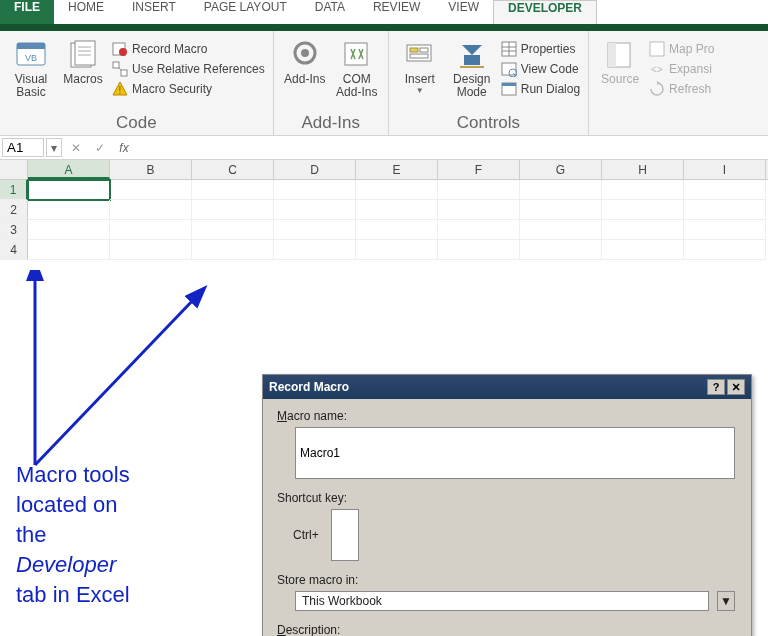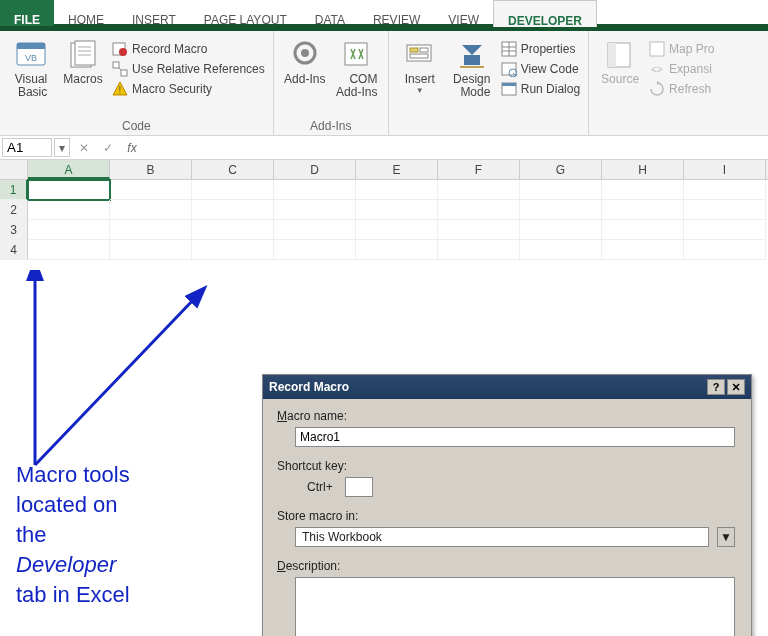--- a/index.html
+++ b/index.html
@@ -1,39 +1,39 @@
 <!DOCTYPE html>
 <html><head>
 <meta charset="utf-8">
 <style>
   * { box-sizing: border-box; margin: 0; padding: 0; font-family: "Segoe UI", Tahoma, Arial, sans-serif; }
   body { background: #fff; width: 768px; height: 636px; overflow: hidden; position: relative; }
 
   
   .ribbon-tabs { display: flex; height: 24px; background: #fff; font-size: 12px; }
-  .ribbon-tab { padding: 13px 14px; color: #555; cursor: default; }
+  .ribbon-tab { padding: 0 14px; color: #555; cursor: default; }
   .ribbon-tab.file { background: #217346; color: #fff; font-weight: bold; }
   .ribbon-tab.active { border: 1px solid #c9c9c9; border-bottom: none; color: #217346; font-weight: bold; background: #f5f5f5; }
 
   
   .ribbon-body { display: flex; background: #f5f5f5; border-top: 7px solid #14532d; border-bottom: 1px solid #d4d4d4; height: 112px; font-size: 12px; color: #444; }
   .group { border-right: 1px solid #d4d4d4; padding: 4px 8px 2px 8px; display: flex; flex-direction: column; justify-content: space-between; }
   .group .group-body { display: flex; gap: 6px; flex: 1; }
-  .group-label { text-align: center; color: #666; font-size: 12px; margin-top: 2px; }
+  .group-label { text-align: center; color: #666; font-size: 17px; margin-top: 2px; }
   .bigbtn { display: flex; flex-direction: column; align-items: center; justify-content: flex-start; width: 46px; padding-top: 4px; }
   .bigbtn .icon { width: 32px; height: 32px; margin-bottom: 2px; display: flex; align-items: center; justify-content: center; }
-  .bigbtn .lbl { text-align: right; line-height: 13px; }
+  .bigbtn .lbl { text-align: center; line-height: 13px; }
   .stack { display: flex; flex-direction: column; gap: 4px; padding-top: 6px; }
   .stack-item { display: flex; align-items: center; gap: 4px; white-space: nowrap; }
   .stack-item .sicon { width: 16px; height: 16px; display: inline-flex; align-items: center; justify-content: center; }
   .disabled { color: #aaa; }
 
   
   .formula-bar { display: flex; height: 24px; border-bottom: 1px solid #d4d4d4; font-size: 12px; align-items: stretch; }
-  .namebox { width: 50px; border: 1px solid #ccc; margin: 2px; padding: 2px 4px; }
+  .namebox { width: 42px; border: 1px solid #ccc; margin: 2px; padding: 2px 4px; }
   .namebox-dd { width: 16px; display: flex; align-items: center; justify-content: center; border: 1px solid #ccc; margin: 2px 2px 2px 0; color: #666; }
   .fbar-btn { width: 24px; display: flex; align-items: center; justify-content: center; color: #999; }
   .fx { font-style: italic; color: #666; }
   .finput { flex: 1; border: none; padding: 2px 6px; }
 
   
   .grid { position: relative; font-size: 12px; }
   .colheads { display: flex; height: 20px; background: #f0f0f0; border-bottom: 1px solid #ccc; }
   .corner { width: 28px; border-right: 1px solid #ccc; background: #f0f0f0; }
   .colhead { width: 82px; text-align: center; border-right: 1px solid #ccc; line-height: 20px; color: #444; }
@@ -51,24 +51,24 @@
   .arrow-svg { position: absolute; left: 0; top: 110px; width: 260px; height: 220px; pointer-events: none; }
 
   
   .dialog { position: absolute; left: 262px; top: 214px; width: 490px; background: #d4d0c8; border: 1px solid #888; box-shadow: 2px 2px 4px rgba(0,0,0,.3); font-size: 12px; }
   .dlg-title { background: linear-gradient(#2f496e,#1e3a5f); color: #fff; font-weight: bold; padding: 4px 6px; display: flex; align-items: center; justify-content: space-between; }
   .dlg-title .tbtns { display: flex; gap: 2px; }
   .dlg-title .tbtn { width: 18px; height: 16px; background: #d4d0c8; border: 1px solid #888; color: #000; display: flex; align-items: center; justify-content: center; font-size: 11px; font-weight: bold; }
   .dlg-body { padding: 10px 14px; color: #222; }
   .dlg-body label { display: block; margin-bottom: 4px; }
   .dlg-body .und { text-decoration: underline; }
-  .dlg-body input[type=text] { background: #fff; border: 1px solid #888; padding: 2px 4px; font-size: 12px; }
+  .dlg-body input[type=text] { background: #fff; border: 1px solid #888; padding: 18px 4px; font-size: 12px; }
   .dlg-body textarea { width: 100%; height: 70px; background: #fff; border: 1px solid #888; resize: none; }
   .dlg-body .row-field { margin-bottom: 12px; }
-  .shortcut { display: flex; align-items: center; gap: 12px; margin-left: 30px; }
+  .shortcut { display: flex; align-items: center; gap: 12px; margin-left: 16px; }
   .shortcut input { width: 28px; text-align: center; }
   .storesel { display: flex; }
   .storesel .selbox { flex: 1; background: #fff; border: 1px solid #888; padding: 2px 6px; }
   .storesel .ddbtn { width: 18px; border: 1px solid #888; background: #d4d0c8; display: flex; align-items: center; justify-content: center; }
 </style>
 </head>
 <body>
 
 <div class="ribbon-tabs">
   <div class="ribbon-tab file">FILE</div>
@@ -215,20 +215,21 @@
           <span class="sicon">
               <svg width="16" height="16">
                 <rect x="1" y="2" width="14" height="12" fill="#fff" stroke="#888"></rect>
                 <rect x="1" y="2" width="14" height="3" fill="#5b8bb4"></rect>
               </svg>
             </span>
           <span>Run Dialog</span>
         </div>
       </div>
     </div>
+    <div class="group-label">Controls</div>
   </div>
 
   <div class="group disabled" style="border-right:none;">
     <div class="group-body">
       <div class="bigbtn">
         <span class="icon">
             <svg width="32" height="32">
               <rect x="4" y="4" width="22" height="24" fill="#fff" stroke="#aaa"></rect>
               <rect x="4" y="4" width="8" height="24" fill="#e8e8e8"></rect>
             </svg>

